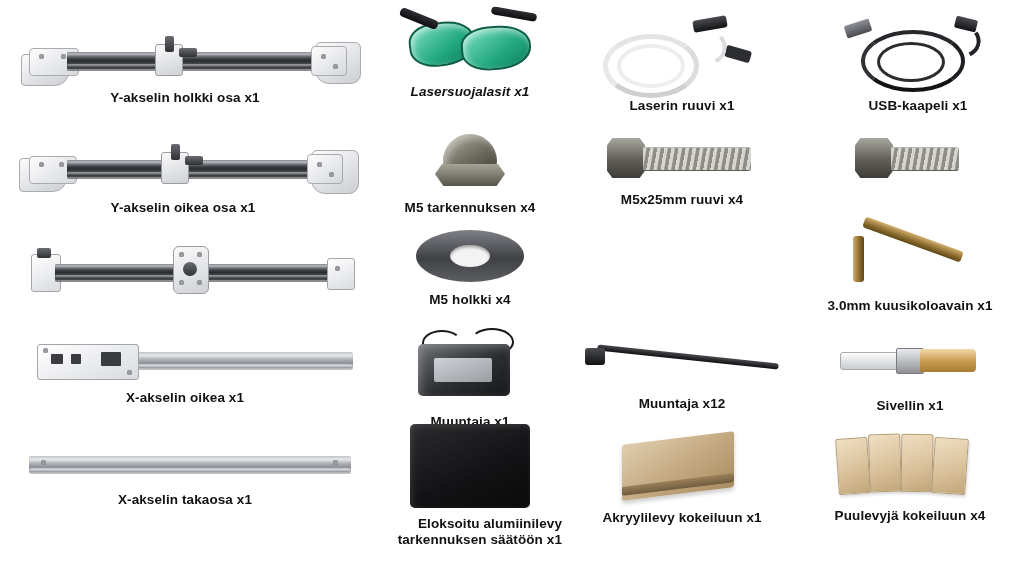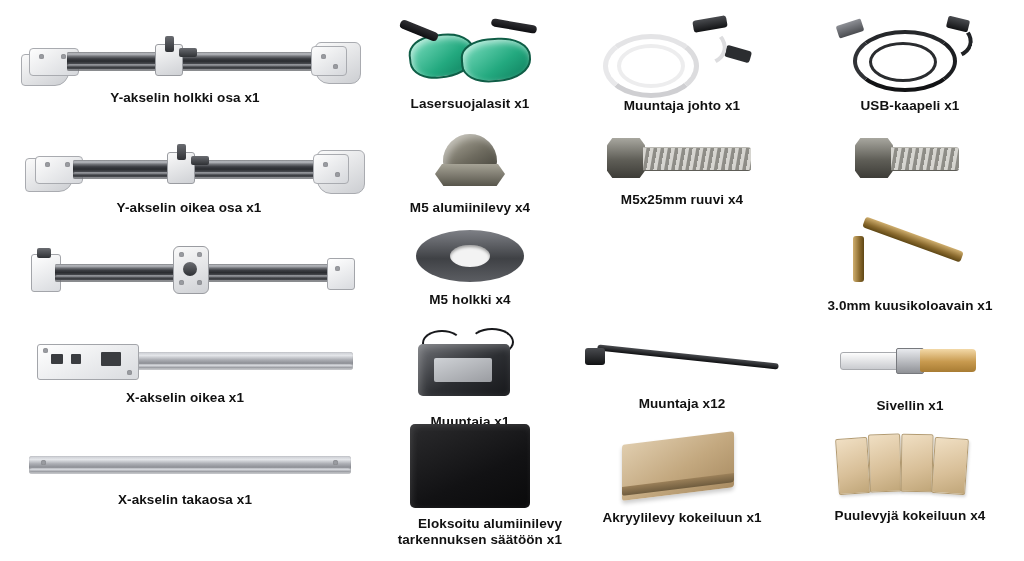--- a/index.html
+++ b/index.html
@@ -311,21 +311,21 @@
         <div class="darkblock" style="left:150px; top:18px; width:9px; height:16px;"></div>
         <div class="darkblock" style="left:164px; top:30px; width:18px; height:9px;"></div>
         <div class="foot" style="left:300px; top:24px; width:44px; height:40px; border-radius:6px 6px 10px 14px;"></div>
         <div class="endcap" style="left:296px; top:28px; width:34px; height:28px;"></div>
         <div class="screwdot" style="left:306px; top:36px;"></div>
         <div class="screwdot" style="left:318px; top:46px;"></div>
       </div>
       <div class="cap">Y-akselin holkki osa x1</div>
     </div>
 
-    <div class="item" style="left:14px; top:128px; width:350px;">
+    <div class="item" style="left:8px; top:128px; width:350px;">
       <div class="art rail-wrap" style="height:68px;">
         <div class="foot" style="left:6px; top:30px; width:46px; height:32px; border-radius:4px 4px 14px 4px;"></div>
         <div class="endcap" style="left:16px; top:28px; width:46px; height:26px;"></div>
         <div class="screwdot" style="left:26px; top:34px;"></div>
         <div class="screwdot" style="left:46px; top:34px;"></div>
         <div class="beam" style="left:54px; top:32px; width:246px; height:17px;"></div>
         <div class="beam" style="left:54px; top:44px; width:246px; height:7px; opacity:.8;"></div>
         <div class="carriage" style="left:148px; top:24px; width:26px; height:30px;"></div>
         <div class="darkblock" style="left:158px; top:16px; width:9px; height:16px;"></div>
         <div class="darkblock" style="left:172px; top:28px; width:18px; height:9px;"></div>
@@ -374,36 +374,36 @@
         <div class="beam-light" style="left:14px; top:28px; width:322px; height:6px; opacity:.75;"></div>
         <div class="screwdot" style="left:26px; top:20px;"></div>
         <div class="screwdot" style="left:318px; top:20px;"></div>
       </div>
       <div class="cap">X-akselin takaosa x1</div>
     </div>
   </div>
 
   <div class="col" id="col-2">
 
-    <div class="item" style="left:20px; top:16px; width:164px;">
+    <div class="item" style="left:20px; top:4px; width:164px;font-style:italic;">
       <div class="art glasses" style="height:76px;">
         <div class="lens" style="left:14px; top:18px; width:62px; height:40px; transform:rotate(-7deg);"></div>
         <div class="lens" style="left:66px; top:22px; width:66px; height:40px; transform:rotate(-4deg);"></div>
         <div class="temple" style="left:4px; top:10px; width:40px; height:9px; transform:rotate(22deg); border-radius:4px;"></div>
         <div class="temple" style="left:96px; top:6px; width:46px; height:8px; transform:rotate(10deg); border-radius:4px;"></div>
       </div>
       <div class="cap">Lasersuojalasit x1</div>
     </div>
 
     <div class="item" style="left:20px; top:128px; width:164px;">
       <div class="art capnut" style="height:62px; margin-top:6px;">
         <div class="dome"></div>
         <div class="flange"></div>
       </div>
-      <div class="cap">M5 alumiinilevy x4</div>
+      <div class="cap">M5 tarkennuksen x4</div>
     </div>
 
     <div class="item" style="left:20px; top:224px; width:164px;">
       <div class="art washer" style="height:58px; margin-top:6px;">
         <div class="ring"></div>
         <div class="hole"></div>
       </div>
       <div class="cap">M5 holkki x4</div>
     </div>
 
@@ -426,21 +426,21 @@
   <div class="col" id="col-3">
 
     <div class="item" style="left:24px; top:14px; width:180px;">
       <div class="art laserwire" style="height:80px;">
         <div class="ring-cable" style="left:6px; top:20px; width:86px; height:54px; border-width:5px; border-color:#e4e4e6 #dcdcde #cfcfd2 #e8e8ea;"></div>
         <div class="ring-cable" style="left:20px; top:30px; width:60px; height:36px; border-width:4px; border-color:#ededee;"></div>
         <div class="plug" style="left:96px; top:4px; width:34px; height:12px; border-radius:3px; transform:rotate(-10deg);"></div>
         <div class="plug" style="left:128px; top:34px; width:26px; height:12px; border-radius:3px; transform:rotate(16deg); background:#2b2d30;"></div>
         <div class="ring-cable" style="left:74px; top:10px; width:48px; height:34px; border-width:4px; border-color:transparent #dddddf transparent transparent; transform:rotate(12deg);"></div>
       </div>
-      <div class="cap">Muuntaja johto x1</div>
+      <div class="cap">Laserin ruuvi x1</div>
     </div>
 
     <div class="item" style="left:24px; top:126px; width:180px;">
       <div class="art bolt" style="height:56px; margin-top:6px;">
         <div class="head"></div>
         <div class="shaft" style="left:36px; width:108px;"></div>
       </div>
       <div class="cap">M5x25mm ruuvi x4</div>
     </div>
 
@@ -457,21 +457,21 @@
       <div class="art acrylic" style="height:80px;">
         <div class="sheet"></div>
         <div class="edge"></div>
       </div>
       <div class="cap" style="margin-top:2px;">Akryylilevy kokeiluun x1</div>
     </div>
   </div>
 
   <div class="col" id="col-4">
 
-    <div class="item" style="left:24px; top:14px; width:180px;">
+    <div class="item" style="left:32px; top:14px; width:180px;">
       <div class="art cable-usb" style="height:80px;">
         <div class="ring-cable" style="left:18px; top:16px; width:96px; height:54px; border-width:4px; border-color:#26282b #1c1e21 #121315 #303236;"></div>
         <div class="ring-cable" style="left:34px; top:28px; width:62px; height:34px; border-width:3px; border-color:#2a2c2f;"></div>
         <div class="plug" style="left:2px; top:8px; width:26px; height:13px; transform:rotate(-18deg); background:linear-gradient(to bottom,#8e9096,#4a4c50);"></div>
         <div class="plug" style="left:112px; top:4px; width:22px; height:12px; transform:rotate(14deg);"></div>
         <div class="ring-cable" style="left:90px; top:6px; width:40px; height:30px; border-width:4px; border-color:transparent #202225 transparent transparent; transform:rotate(16deg);"></div>
       </div>
       <div class="cap">USB-kaapeli x1</div>
     </div>
 

